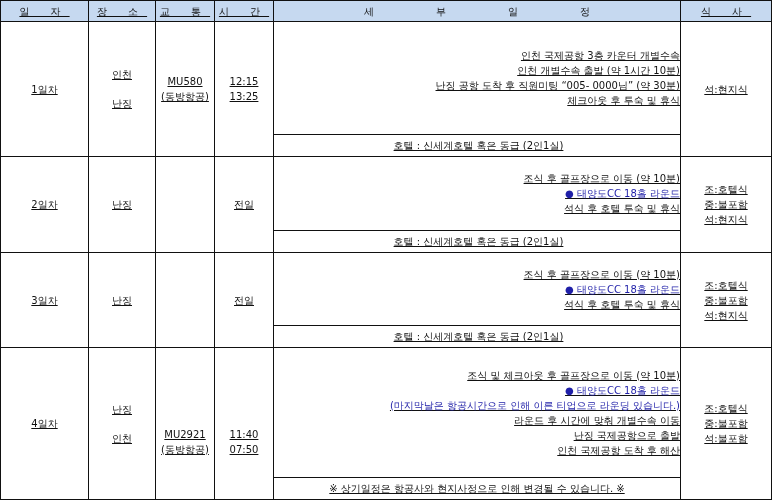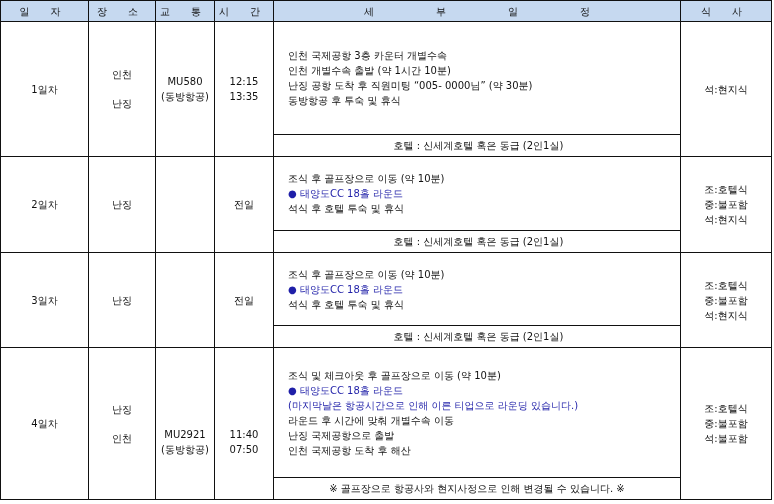--- a/index.html
+++ b/index.html
@@ -1,29 +1,29 @@
 <!DOCTYPE html>
 <html><head>
 <meta charset="utf-8">
 <style>
   html, body { margin: 0; padding: 0; background: #ffffff; }
   body { width: 774px; height: 504px; overflow: hidden; position: relative;
          font-family: "DejaVu Sans", "Liberation Sans", sans-serif; color: #111; }
   table.itin { position: absolute; left: 0; top: 0; border-collapse: collapse;
                table-layout: fixed; width: 771px; }
   table.itin td, table.itin th { border: 1.5px solid #111; padding: 0; font-size: 10px;
-               line-height: 15px; vertical-align: middle; }
+               line-height: 15px; vertical-align: middle; text-decoration: underline; }
   th { background: #c6d9f0; font-weight: normal; height: 20px; text-align: center;
        letter-spacing: 9px; font-size: 10.5px; }
   th.wide { letter-spacing: 0; }
   th.wide span { display: inline-block; width: 72px; text-align: center; }
   td.c { text-align: center; }
   .stack span { display: block; }
   .gap span + span { margin-top: 14px; }
-  .detail { padding: 0 0 0 14px !important; text-align: left; }
+  .detail { padding: 0 0 0 14px !important; text-align: right; }
   .detail span { display: block; }
   .blue { color: #1f1fa8; }
   .hotel { padding-left: 3px !important; text-align: center; height: 21px; }
   .notice { text-align: center; height: 21px; }
   .meal span { display: block; }
 </style>
 </head>
 <body>
 
 <table class="itin">
@@ -54,27 +54,27 @@
       <td class="c stack gap" rowspan="2">
         <span>인천</span>
         <span>난징</span>
       </td>
       <td class="c stack" rowspan="2">
         <span>MU580</span>
         <span>(동방항공)</span>
       </td>
       <td class="c stack" rowspan="2">
         <span>12:15</span>
-        <span>13:35</span>
+        <span>13:25</span>
       </td>
       <td class="detail" style="height:112px">
         <span>인천 국제공항 3층 카운터 개별수속</span>
         <span>인천 개별수속 출발 (약 1시간 10분)</span>
         <span>난징 공항 도착 후 직원미팅 “005- 0000님” (약 30분)</span>
-        <span>동방항공 후 투숙 및 휴식</span>
+        <span>체크아웃 후 투숙 및 휴식</span>
       </td>
       <td class="c meal" rowspan="2">
         <span>석:현지식</span>
       </td>
     </tr>
     <tr>
       <td class="hotel">호텔 : 신세계호텔 혹은 동급 (2인1실)</td>
     </tr>
 
     <tr>
@@ -139,16 +139,16 @@
         <span>난징 국제공항으로 출발</span>
         <span>인천 국제공항 도착 후 해산</span>
       </td>
       <td class="c meal" rowspan="2">
         <span>조:호텔식</span>
         <span>중:불포함</span>
         <span>석:불포함</span>
       </td>
     </tr>
     <tr>
-      <td class="notice">※ 골프장으로 항공사와 현지사정으로 인해 변경될 수 있습니다. ※</td>
+      <td class="notice">※ 상기일정은 항공사와 현지사정으로 인해 변경될 수 있습니다. ※</td>
     </tr>
   </tbody>
 </table>
 
 </body></html>

